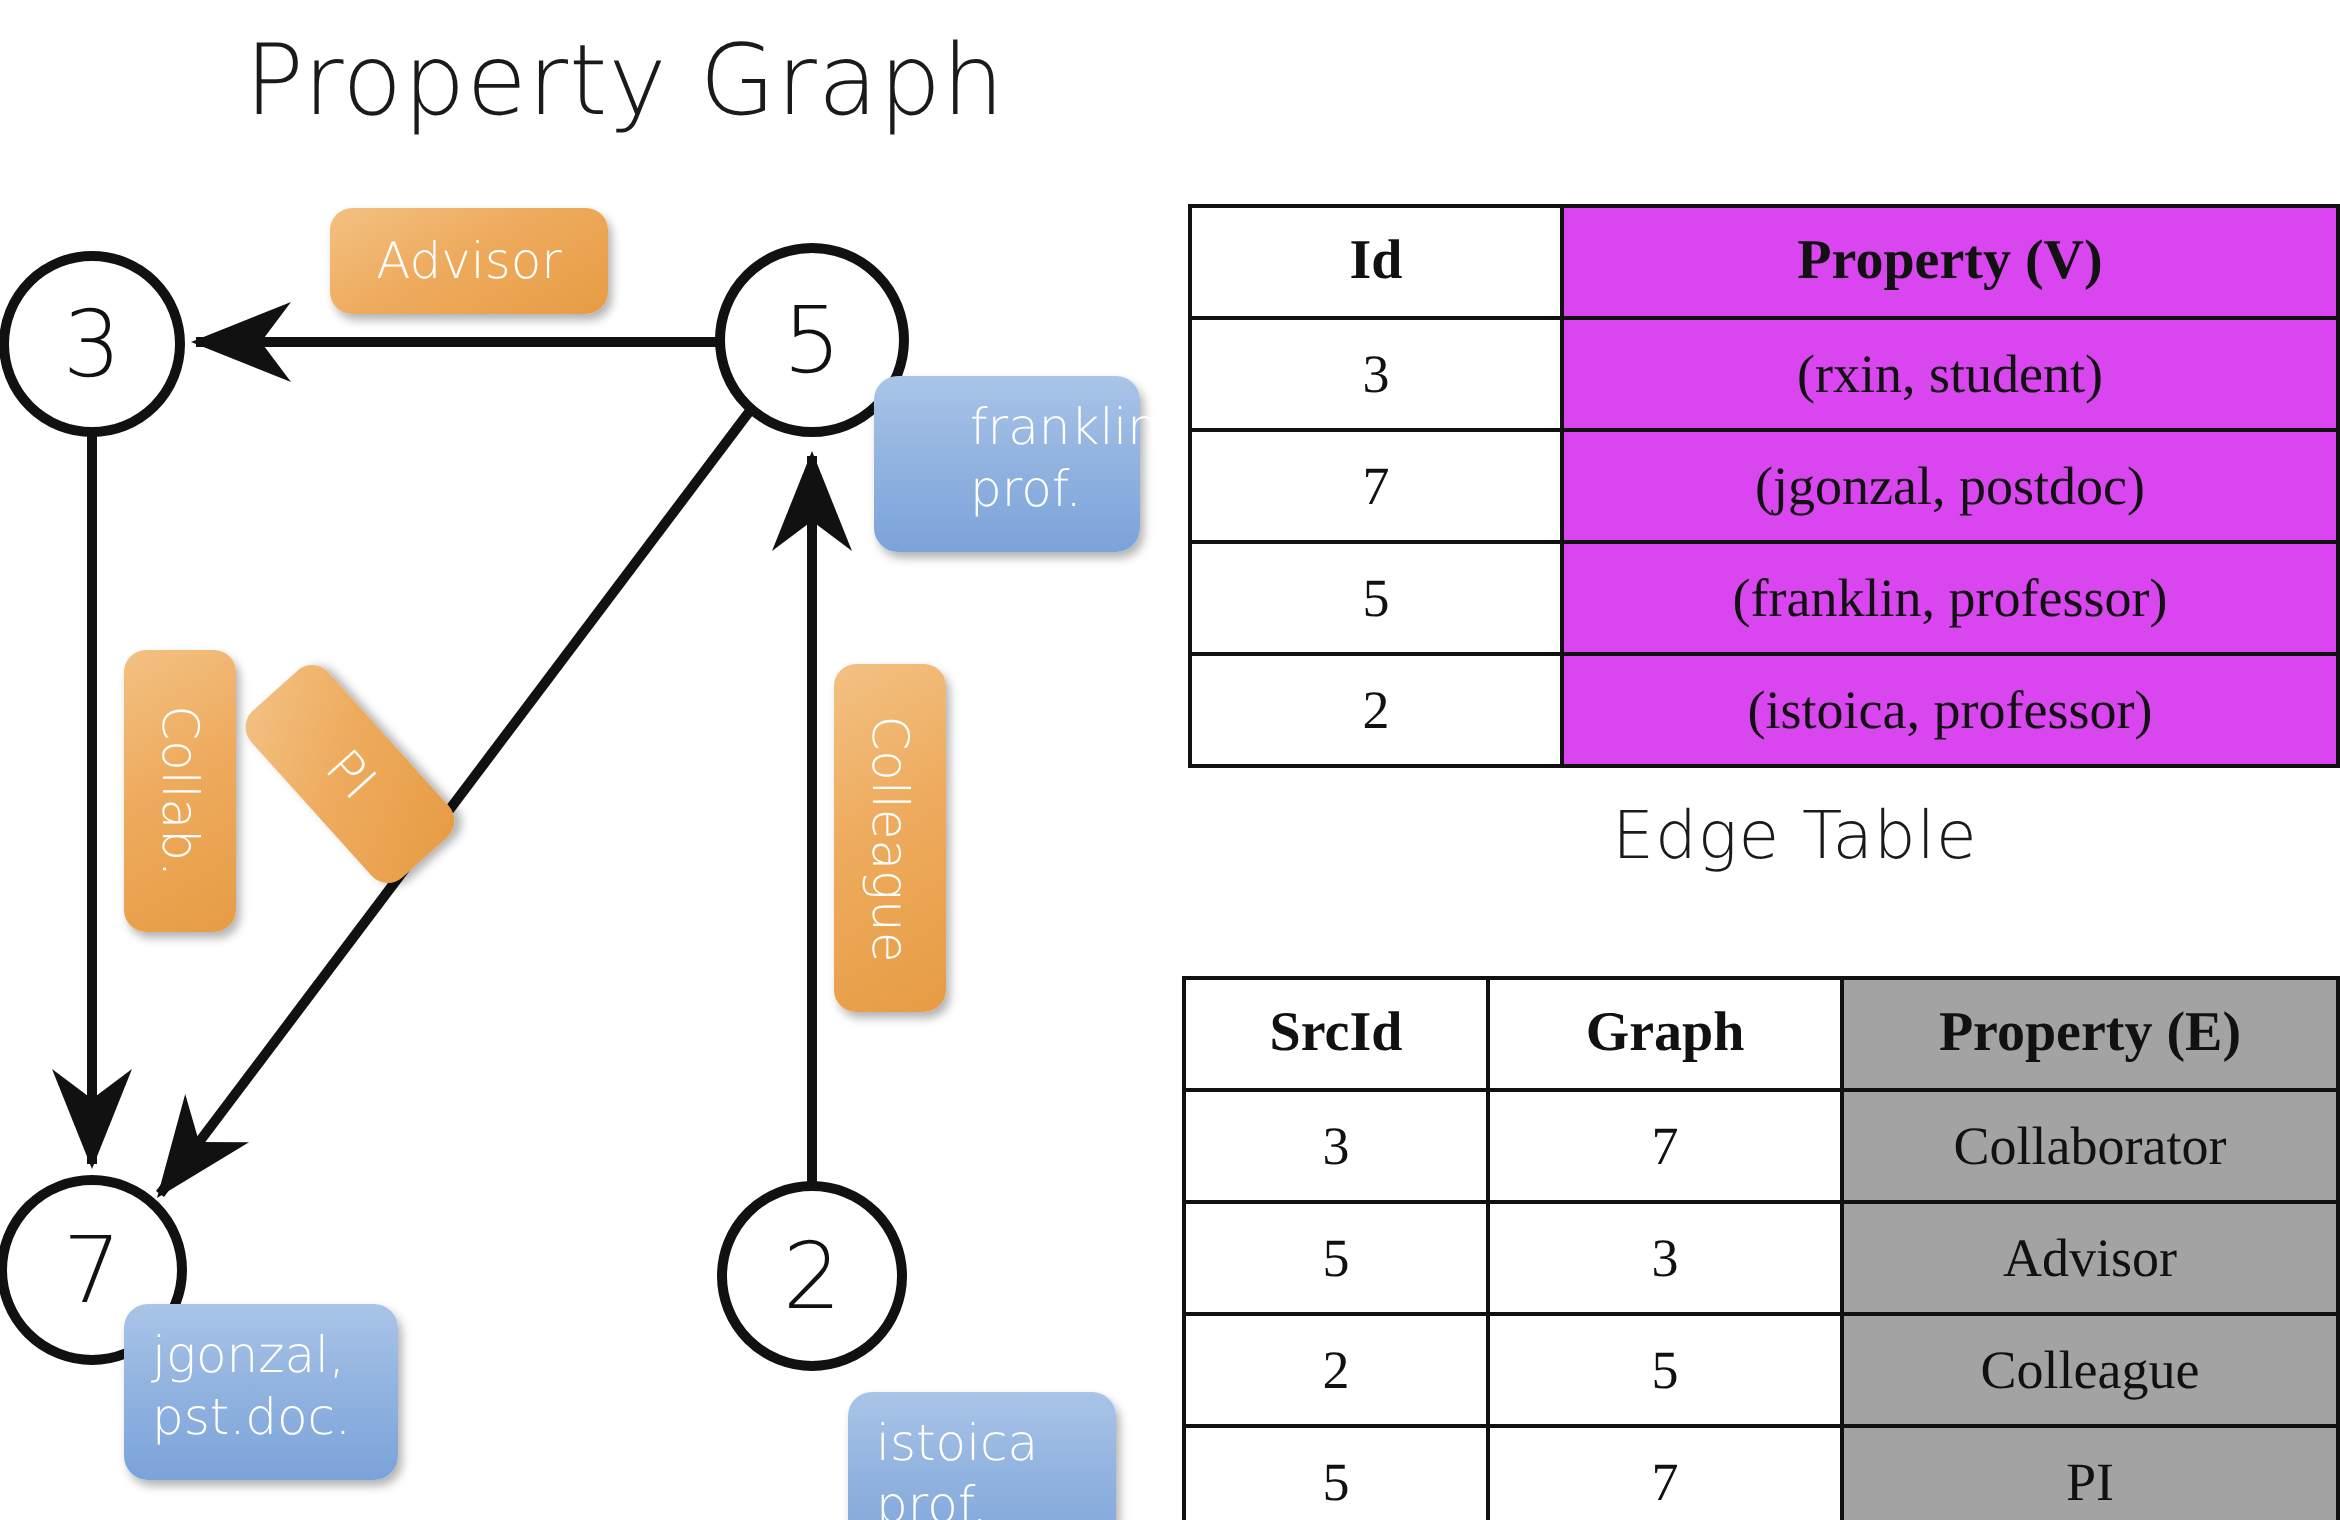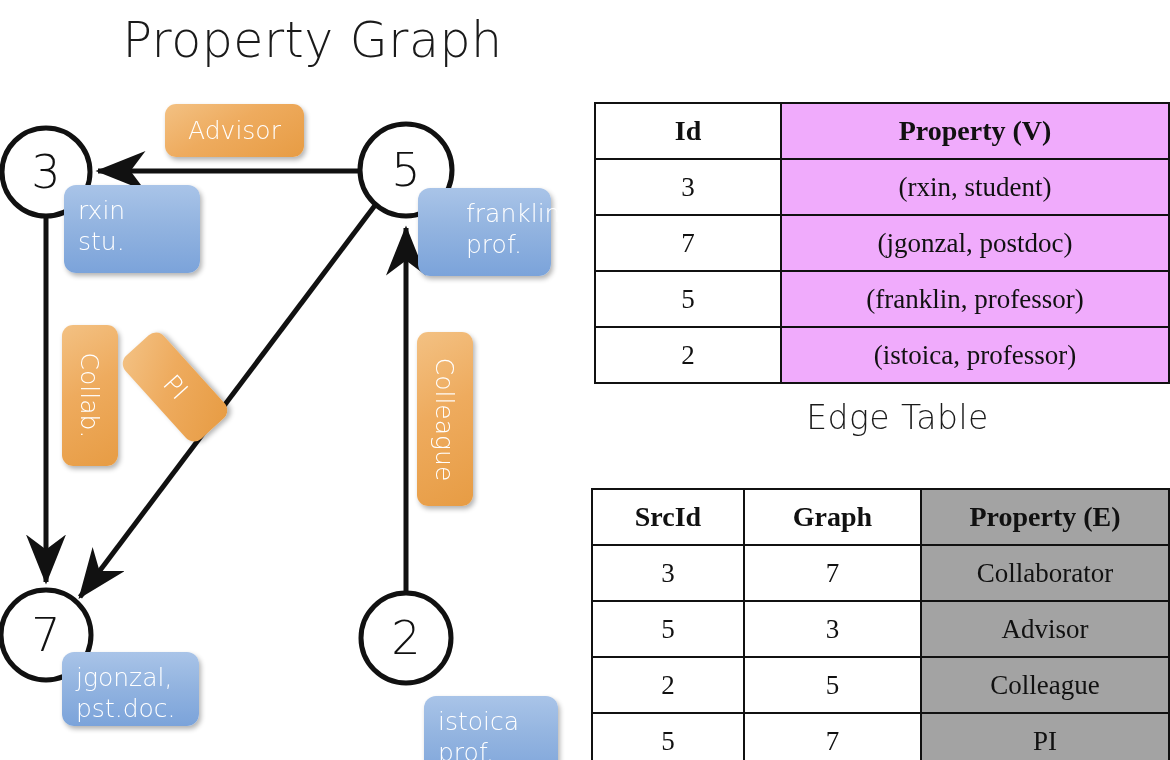--- a/index.html
+++ b/index.html
@@ -40,21 +40,21 @@
   .obox.rot{transform:rotate(-42deg);}
   .obox.rot span{display:block;transform:rotate(90deg);white-space:nowrap;}
 
   
   table.gtbl{position:absolute;border-collapse:collapse;table-layout:fixed;
              font-family:Liberation Serif, serif;font-weight:300;}
   table.gtbl td,table.gtbl th{border:2px solid #111;text-align:center;
              font-size:27px;color:#111;padding:0;height:54px;font-weight:300;
              overflow:hidden;white-space:nowrap;}
   table.gtbl th{font-weight:bold;font-size:28px;}
-  .vt-prop{background:#f0abfc;}
+  .vt-prop{background:#d946ef;}
   .et-prop{background:#a3a3a3;}
 
   #vertex-table{left:594px;top:102px;width:574px;}
   #edge-table{left:591px;top:488px;width:577px;}
 </style>
 </head>
 <body>
 
 <div class="stage">
 
@@ -80,29 +80,25 @@
     <circle cx="406" cy="170" r="46" fill="#fff" stroke="#111" stroke-width="5"></circle>
     <circle cx="46" cy="635" r="45" fill="#fff" stroke="#111" stroke-width="5"></circle>
     <circle cx="406" cy="638" r="45" fill="#fff" stroke="#111" stroke-width="5"></circle>
   </svg>
 
   <div class="node-label" style="left:16px;top:145px;">3</div>
   <div class="node-label" style="left:376px;top:143px;">5</div>
   <div class="node-label" style="left:16px;top:608px;">7</div>
   <div class="node-label" style="left:376px;top:611px;">2</div>
 
-  <div class="pbox" style="left:64px;top:185px;width:136px;height:88px;">
-    <div>rxin</div>
-    <div>stu.</div>
-  </div>
-  <div class="pbox" style="left:418px;top:188px;width:133px;height:88px;padding-left:48px;">
+  <div class="pbox" style="left:437px;top:188px;width:133px;height:88px;padding-left:48px;">
     <div>franklin,</div>
     <div>prof.</div>
   </div>
-  <div class="pbox" style="left:62px;top:652px;width:137px;height:74px;">
+  <div class="pbox" style="left:62px;top:652px;width:137px;height:88px;">
     <div>jgonzal,</div>
     <div>pst.doc.</div>
   </div>
   <div class="pbox" style="left:424px;top:655px;width:134px;height:87px;margin-top:41px;">
     <div>istoica</div>
     <div>prof.</div>
   </div>
 
   <div class="obox" style="left:165px;top:104px;width:139px;height:53px;">
     <span>Advisor</span>

